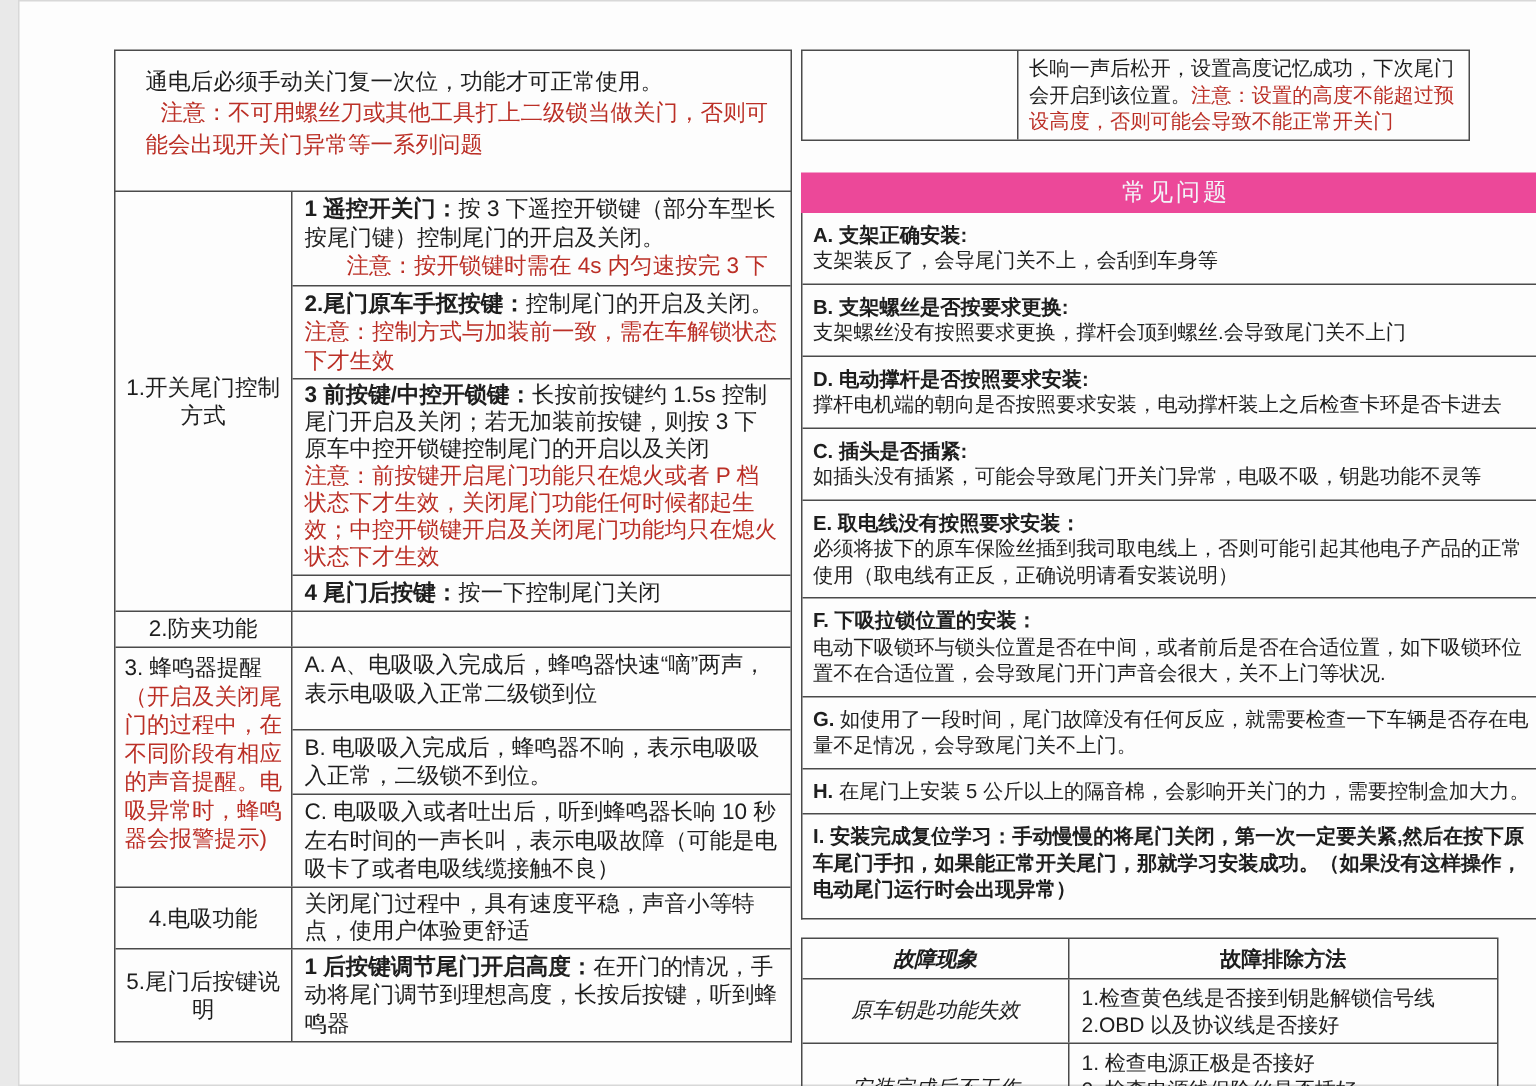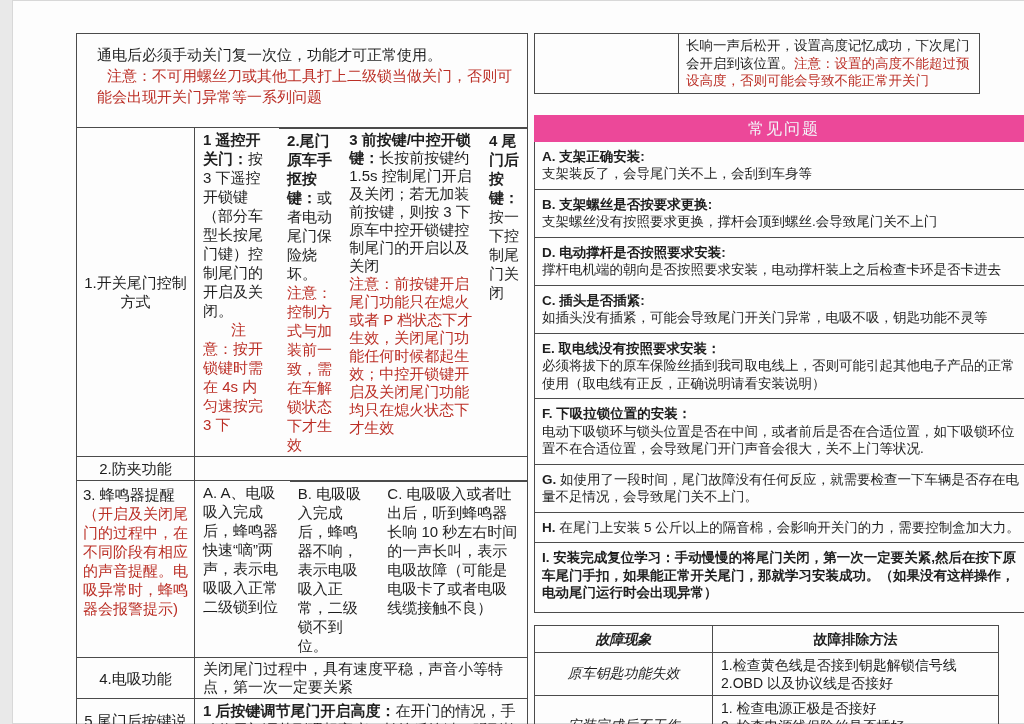--- a/index.html
+++ b/index.html
@@ -22,21 +22,21 @@
   .intro-red{text-indent:10px;}
   .ftable{border:1.5px solid #4b4b4b;border-top:none;box-sizing:border-box;}
   .trow{display:flex;border-top:1px solid #4b4b4b;}
   .trow:first-child{border-top:none;}
   .tlabel{
     flex:0 0 118px;border-right:1px solid #4b4b4b;box-sizing:border-box;
     display:flex;align-items:center;justify-content:center;
     text-align:center;font-size:15px;line-height:19px;padding:2px 4px;
   }
   .tlabel.r3{text-align:left;padding:4px 6px;display:block;}
-  .tcontent{flex:1;display:flex;flex-direction:row;min-width:0;}
+  .tcontent{flex:1;display:flex;flex-direction:column;min-width:0;}
   .cell{
     border-top:1px solid #4b4b4b;box-sizing:border-box;
     font-size:15px;line-height:19px;padding:2px 8px;
   }
   .cell:first-child{border-top:none;}
   .cell .note{display:block;}
   .cell .note.indent{text-indent:28px;}
   .cell.tight{line-height:18px;}
   .h62{min-height:62px}.h55{min-height:55px}.h128{min-height:128px}
   .h23{min-height:23px}.h45{min-height:45px;display:flex;align-items:center}
@@ -100,21 +100,21 @@
     <div class="ftable">
 
       <div class="trow">
         <div class="tlabel">1.开关尾门控制方式</div>
         <div class="tcontent">
           <div class="cell h62">
             <span class="bold">1 遥控开关门：</span><span>按 3 下遥控开锁键（部分车型长按尾门键）控制尾门的开启及关闭。</span>
             <span class="note indent red">注意：按开锁键时需在 4s 内匀速按完 3 下</span>
           </div>
           <div class="cell h55">
-            <span class="bold">2.尾门原车手抠按键：</span><span>或者电动尾门保险烧坏。</span>
+            <span class="bold">2.尾门原车手抠按键：</span><span>控制尾门的开启及关闭。</span>
             <span class="note red">注意：控制方式与加装前一致，需在车解锁状态下才生效</span>
           </div>
           <div class="cell h128 tight">
             <span class="bold">3 前按键/中控开锁键：</span><span>长按前按键约 1.5s 控制尾门开启及关闭；若无加装前按键，则按 3 下原车中控开锁键控制尾门的开启以及关闭</span>
             <span class="note red">注意：前按键开启尾门功能只在熄火或者 P 档状态下才生效，关闭尾门功能任何时候都起生效；中控开锁键开启及关闭尾门功能均只在熄火状态下才生效</span>
           </div>
           <div class="cell h23">
             <span class="bold">4 尾门后按键：</span><span>按一下控制尾门关闭</span>
           </div>
         </div>
@@ -138,21 +138,21 @@
           <div class="cell h60">
             <span>C. 电吸吸入或者吐出后，听到蜂鸣器长响 10 秒左右时间的一声长叫，表示电吸故障（可能是电吸卡了或者电吸线缆接触不良）</span>
           </div>
         </div>
       </div>
 
       <div class="trow">
         <div class="tlabel">4.电吸功能</div>
         <div class="tcontent">
           <div class="cell h40 tight">
-            <span>关闭尾门过程中，具有速度平稳，声音小等特点，第一次一定要关紧</span>
+            <span>关闭尾门过程中，具有速度平稳，声音小等特点，使用户体验更舒适</span>
           </div>
         </div>
       </div>
 
       <div class="trow">
         <div class="tlabel">5.尾门后按键说明</div>
         <div class="tcontent">
           <div class="cell h50">
             <span class="bold">1 后按键调节尾门开启高度：</span><span>在开门的情况，手动将尾门调节到理想高度，长按后按键，听到蜂鸣器</span>
           </div>

